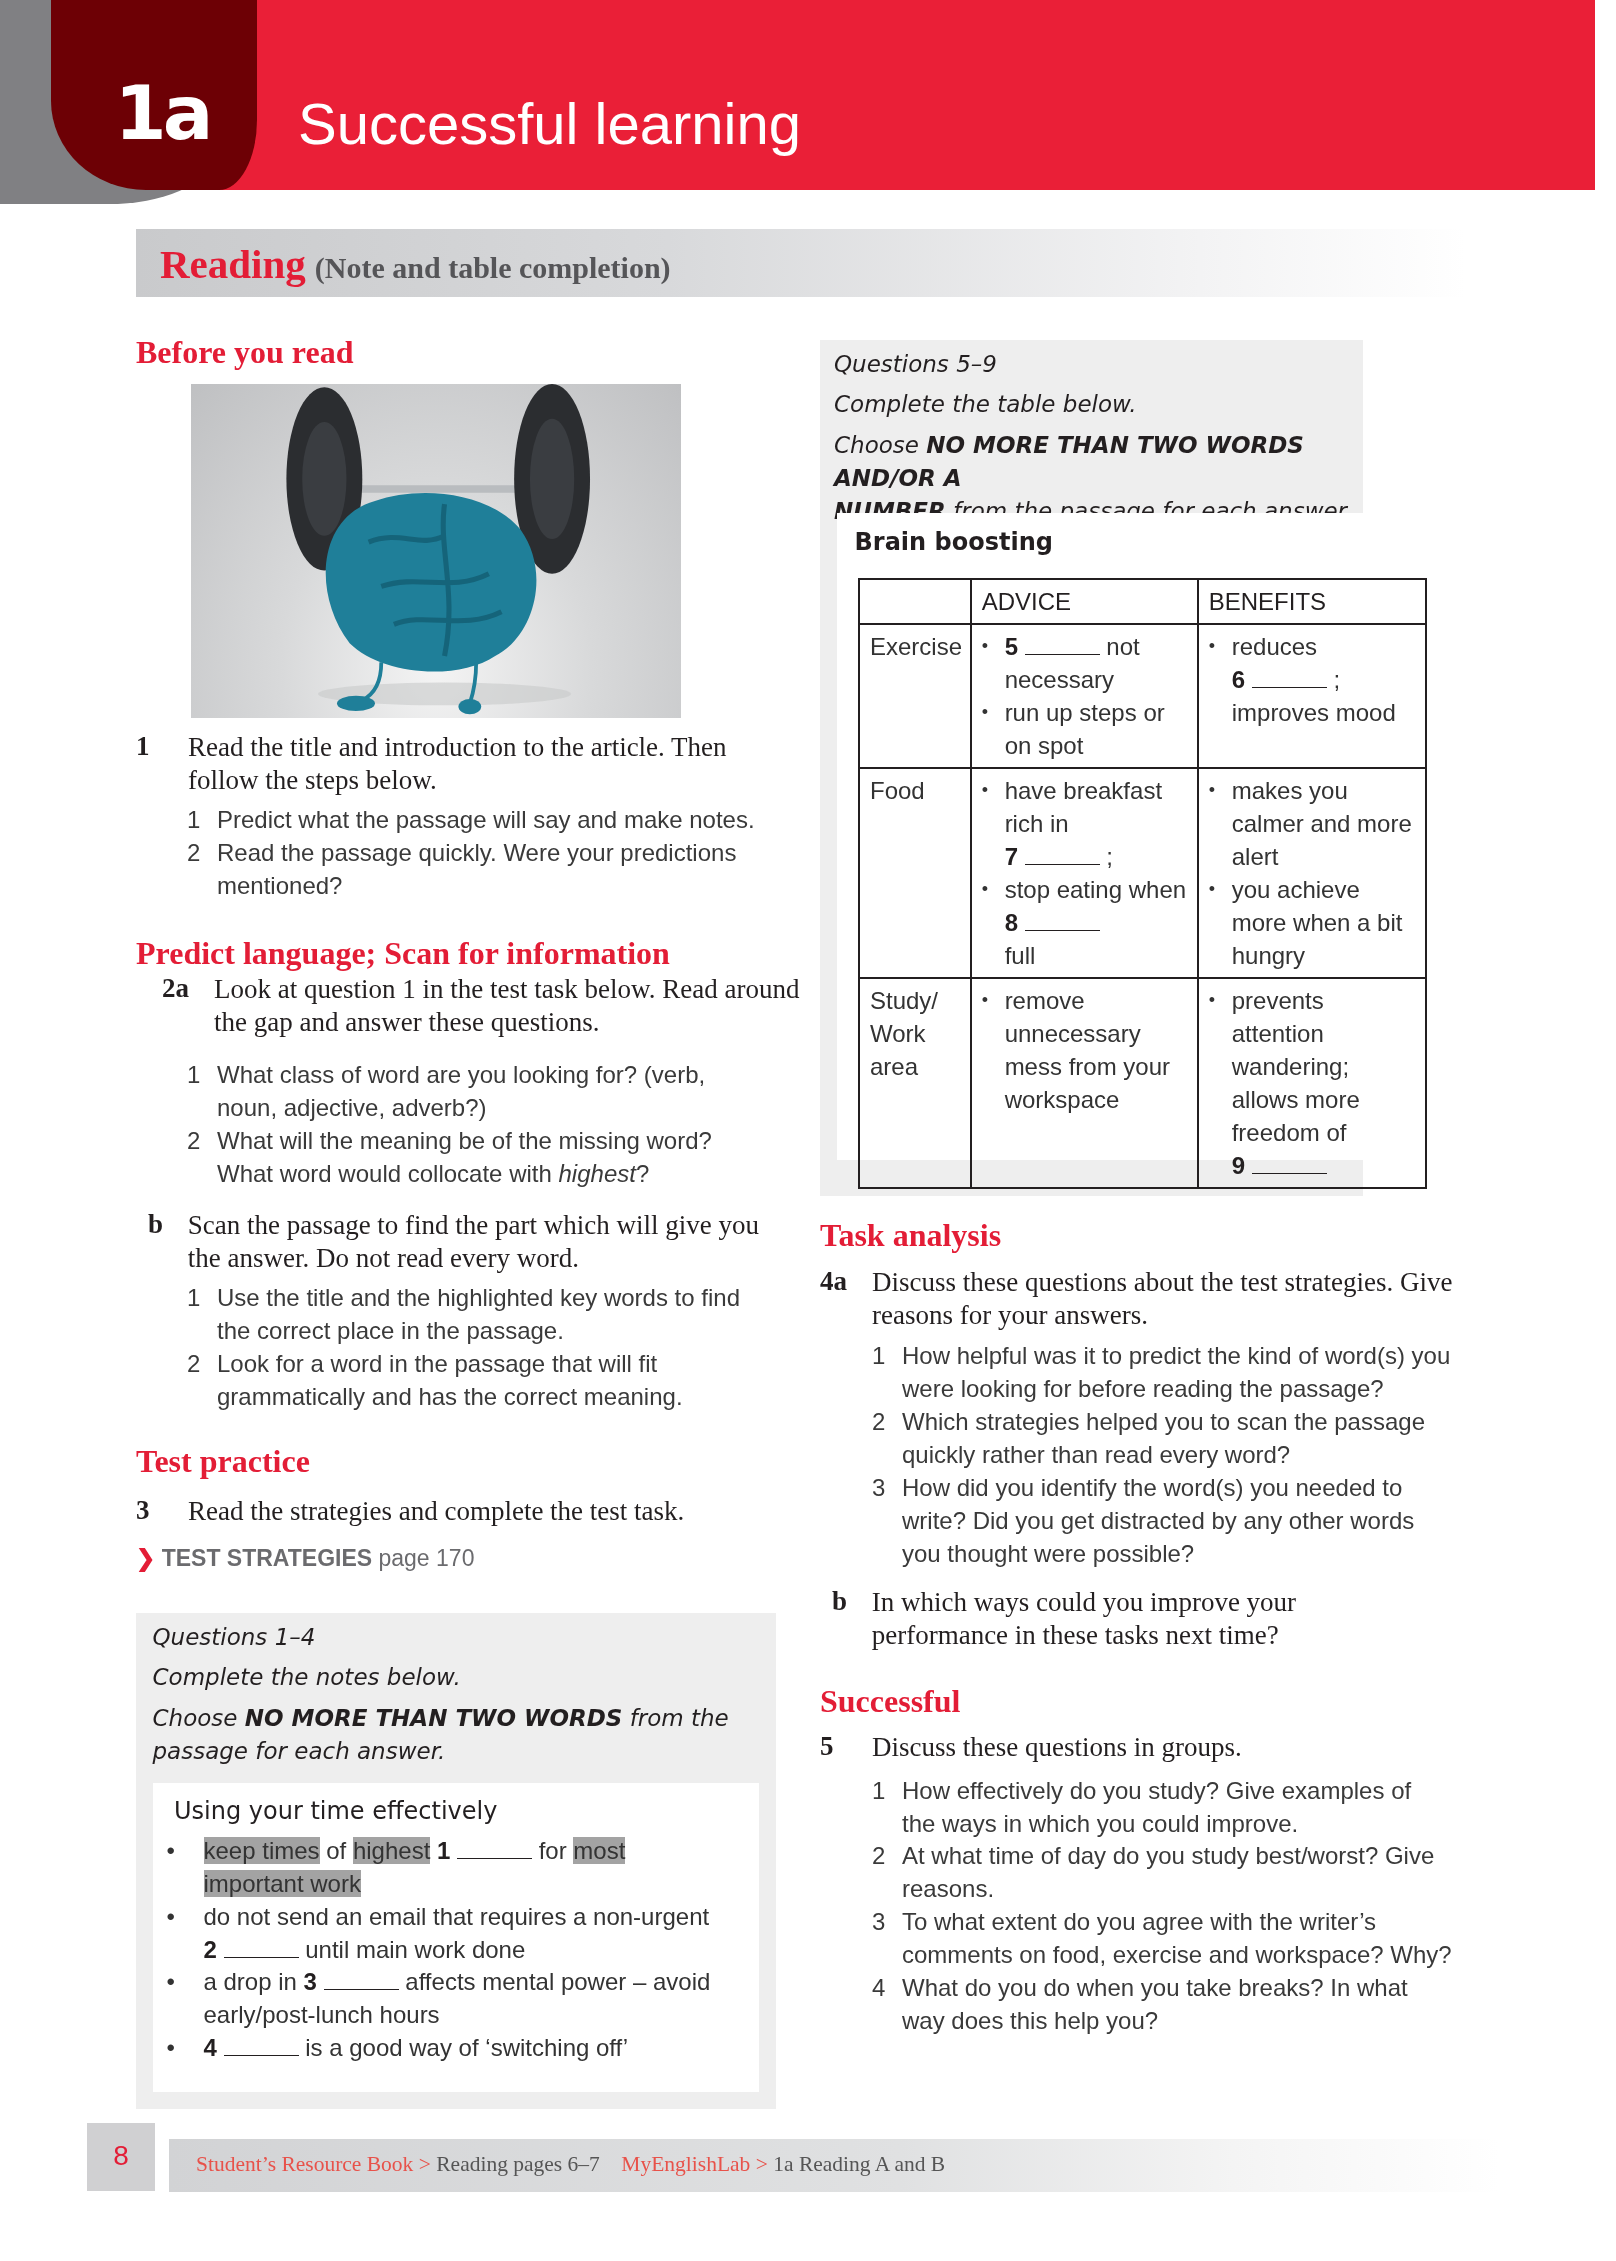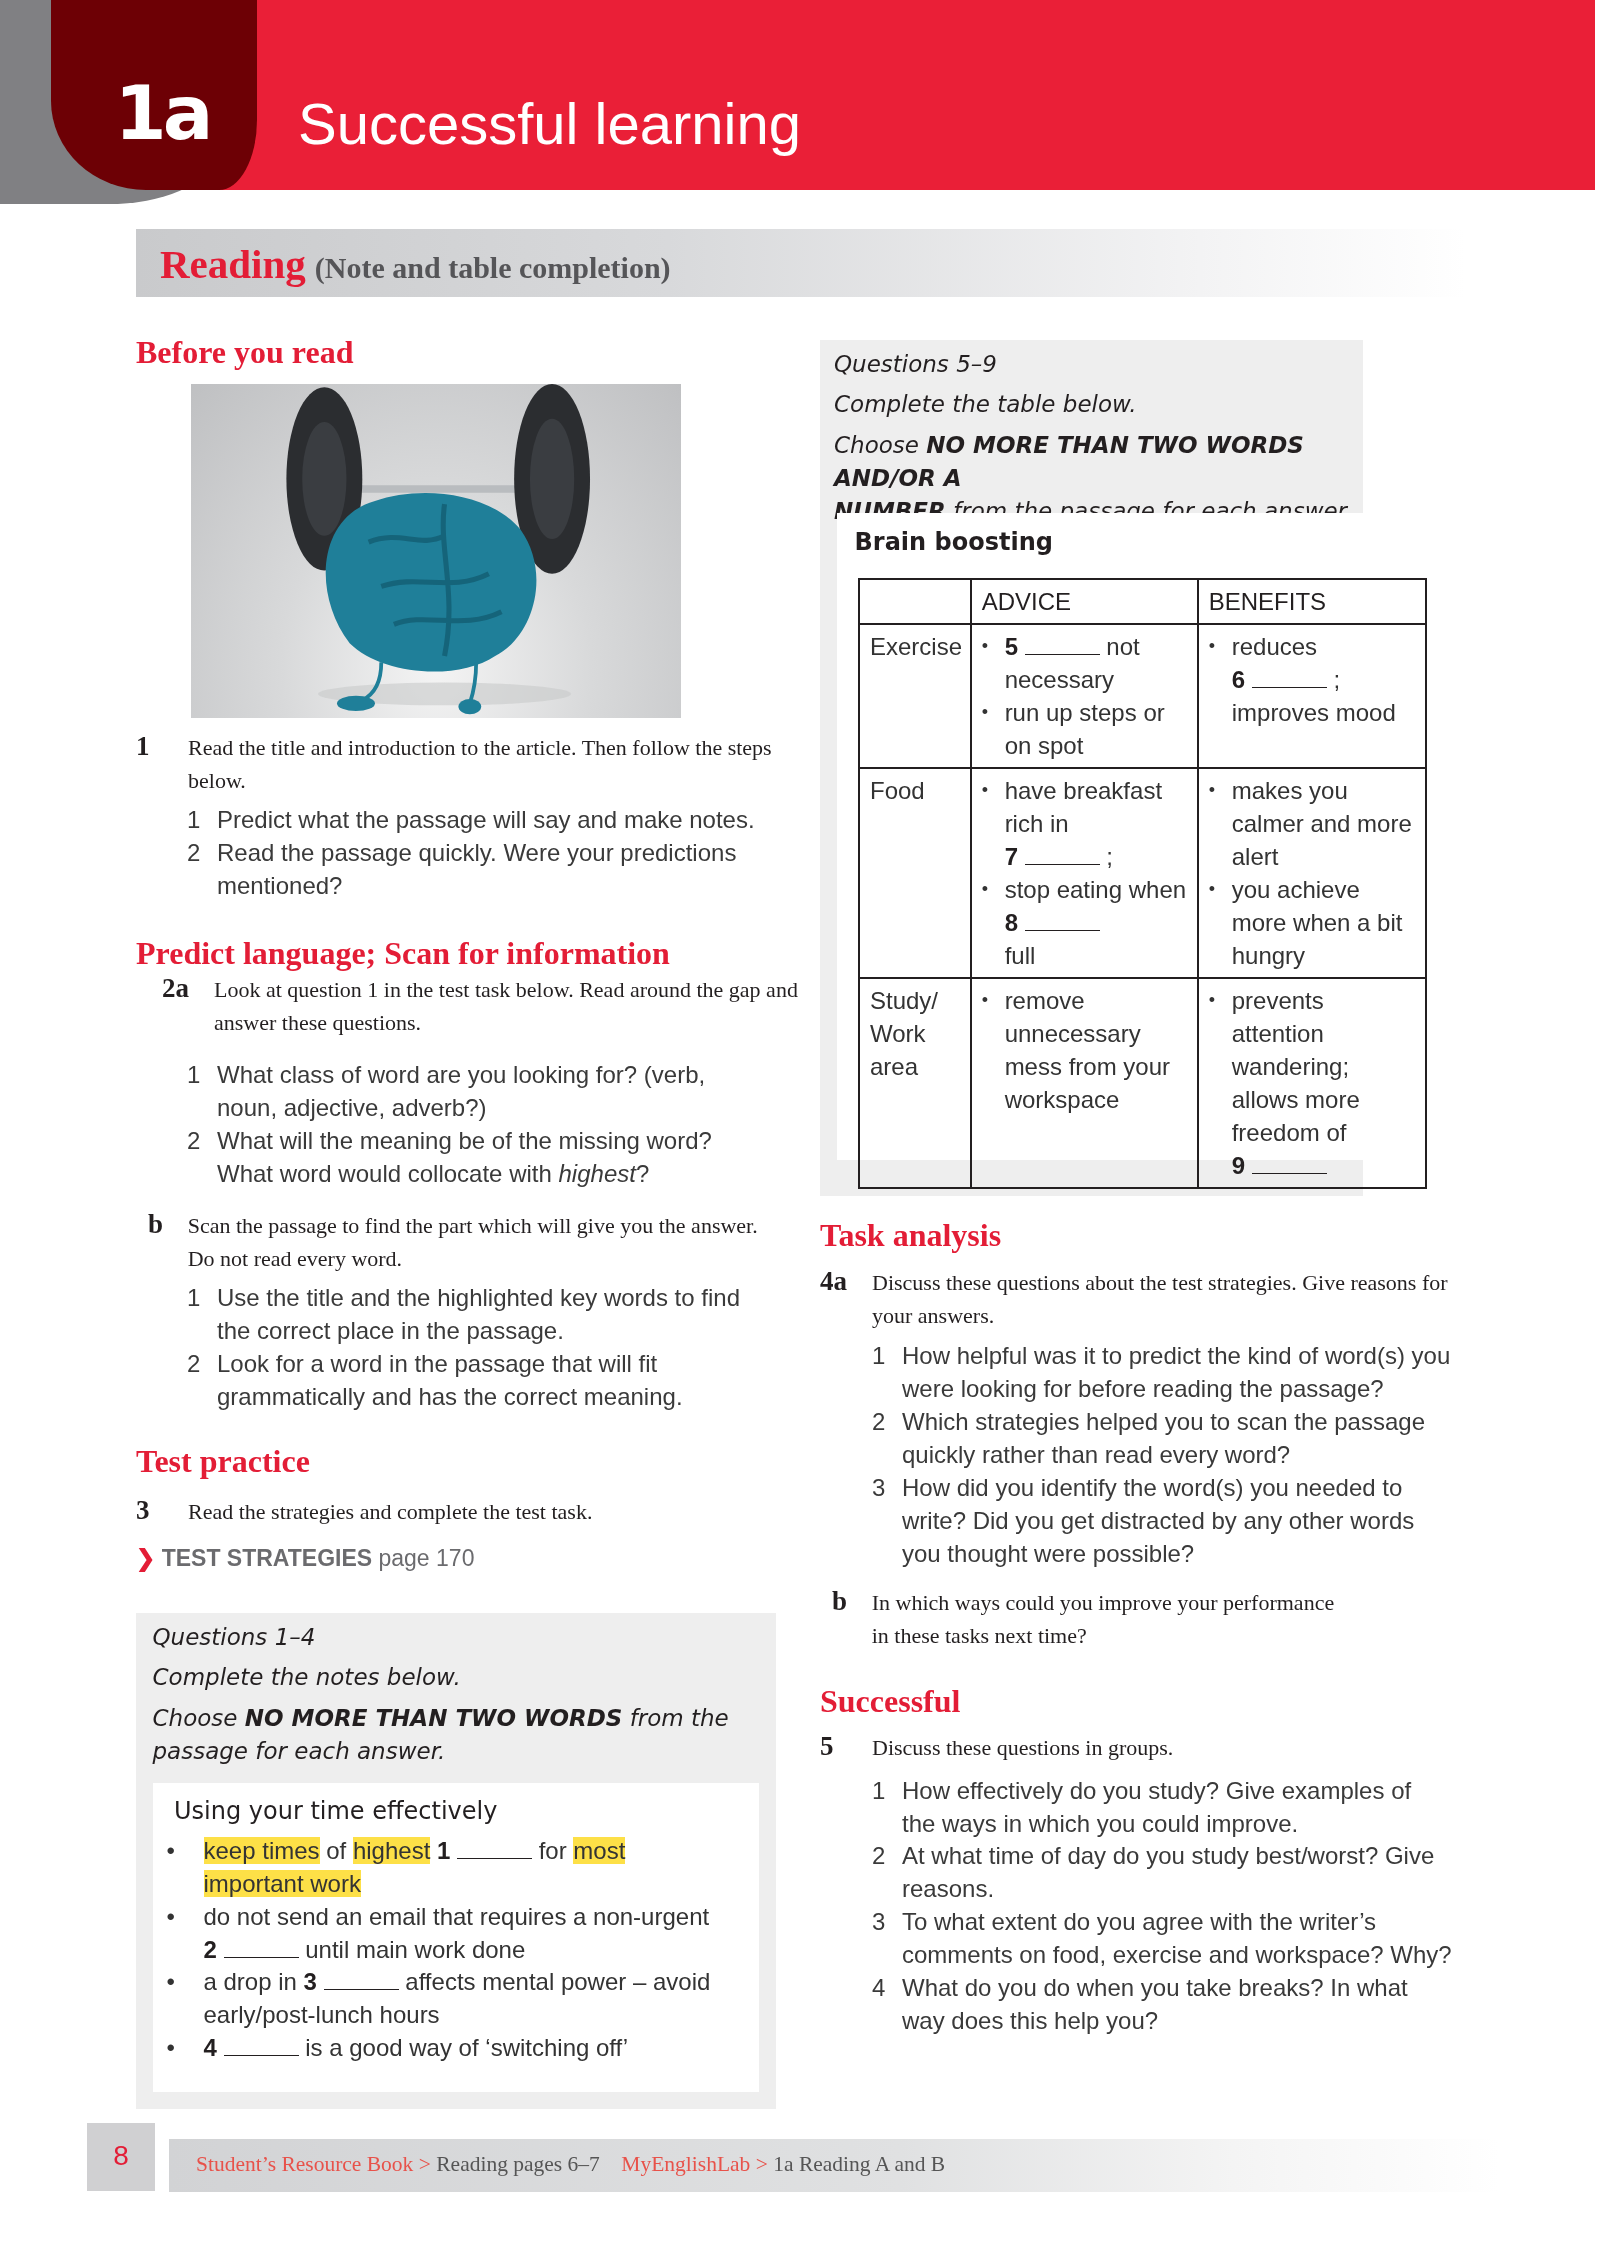--- a/index.html
+++ b/index.html
@@ -20,21 +20,21 @@
   #hdr-title { left:298px; top:95px; color:#fff; font-family:"Liberation Sans", sans-serif;
                font-size:58px; line-height:1; }
 
   
   #banner { left:136px; top:229px; width:1330px; height:68px;
             background:linear-gradient(to right,#c9cacc 0%,#d8d9db 40%,#f3f3f4 80%,#ffffff 100%); }
   #banner-main { left:24px; top:11.4px; color:#e31d36; font-size:41px; font-weight:bold; }
   #banner-sub { color:#555558; font-size:30px; font-weight:bold; margin-left:9px; }
 
   .h-red { color:#e31d36; font-family:"Liberation Serif", serif; font-weight:bold; font-size:32px; line-height:1; }
-  .p-main { font-family:"Liberation Serif", serif; font-size:22px; line-height:33px; color:#231f20; }
+  .p-main { font-family:"Liberation Serif", serif; font-size:27px; line-height:33px; color:#231f20; }
   .p-sub { font-family:"Liberation Sans", sans-serif; font-size:24px; line-height:33px; color:#3a3a3a; }
   .num-lbl { font-family:"Liberation Serif", serif; font-weight:bold; font-size:27px; color:#231f20; }
 
   .row { position:absolute; display:flex; }
   .row .lbl { width:52px; flex:none; }
   .row .txt { flex:1; }
   .subrow { position:absolute; display:flex; }
   .subrow .n { width:30px; flex:none; }
 
   
@@ -42,21 +42,21 @@
            background:radial-gradient(ellipse at 50% 85%, #f4f4f4 0%, #d8d9da 45%, #bfc0c2 100%); overflow:hidden; }
 
   
   .qbox { background:#eeeeee; }
   .qbox .it { font-family:"DejaVu Sans", sans-serif; font-style:italic; font-size:23px; line-height:33px; color:#231f20; }
   .qbox .it b { font-weight:bold; }
   .inner { background:#ffffff; position:absolute; }
   .inner .title { font-family:"DejaVu Sans", sans-serif; font-size:24px; color:#231f20; }
   .note-line { position:absolute; font-family:"Liberation Sans", sans-serif; font-size:24px; line-height:33px; color:#333; }
   .note-line .bul { position:absolute; left:-37px; top:0; }
-  .hl { background:#fde047;text-align:right; }
+  .hl { background:#a3a3a3;text-align:right; }
   .gap { display:inline-block; width:75px; border-bottom:1.3px solid #231f20; height:19px; vertical-align:baseline; }
   .bn { color:#231f20; font-weight:bold; }
 
   
   #tbl { position:absolute; left:858px; top:578px; width:569px; border-collapse:collapse; }
   #tbl td, #tbl th { border:2.5px solid #231f20; vertical-align:top; padding:5px 7.6px 5px 10px;
        font-family:"Liberation Sans", sans-serif; font-weight:normal; font-size:24px; line-height:33px; color:#333; text-align:left; }
   #tbl th { color:#231f20; }
   .cell-list { list-style:none; margin:0; padding:0; }
   .cell-list li { position:relative; padding-left:23px; }

